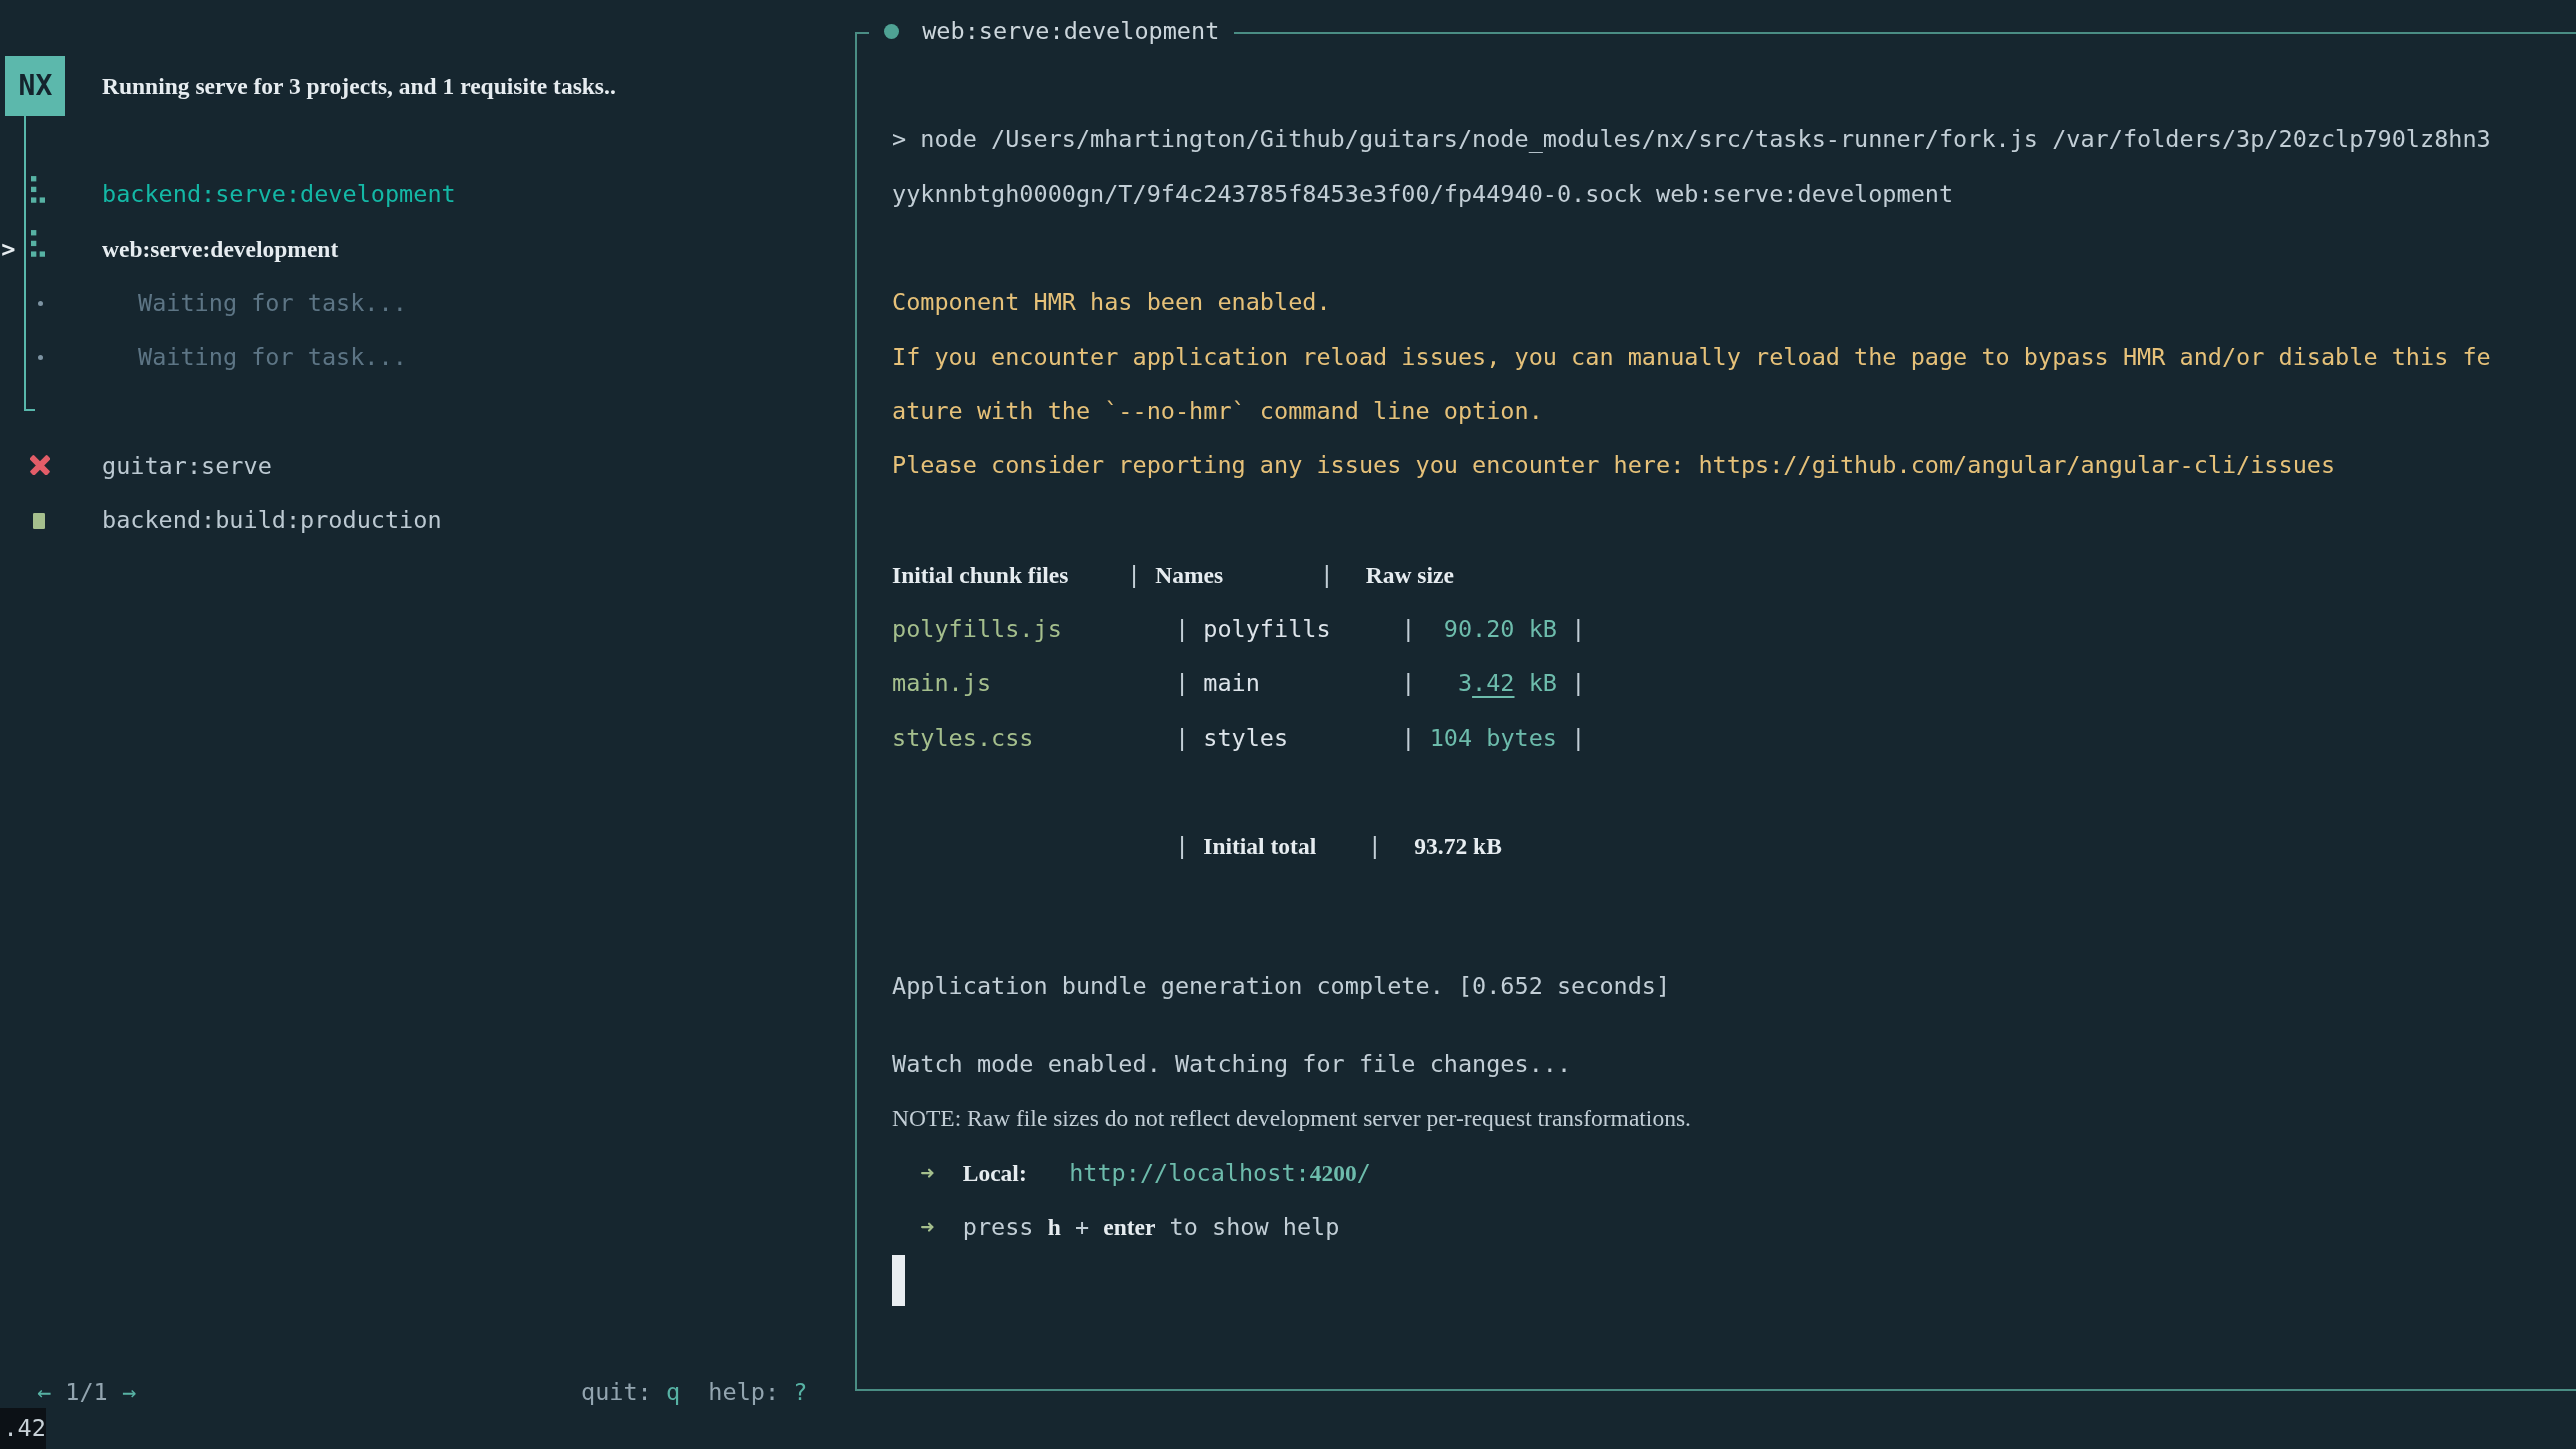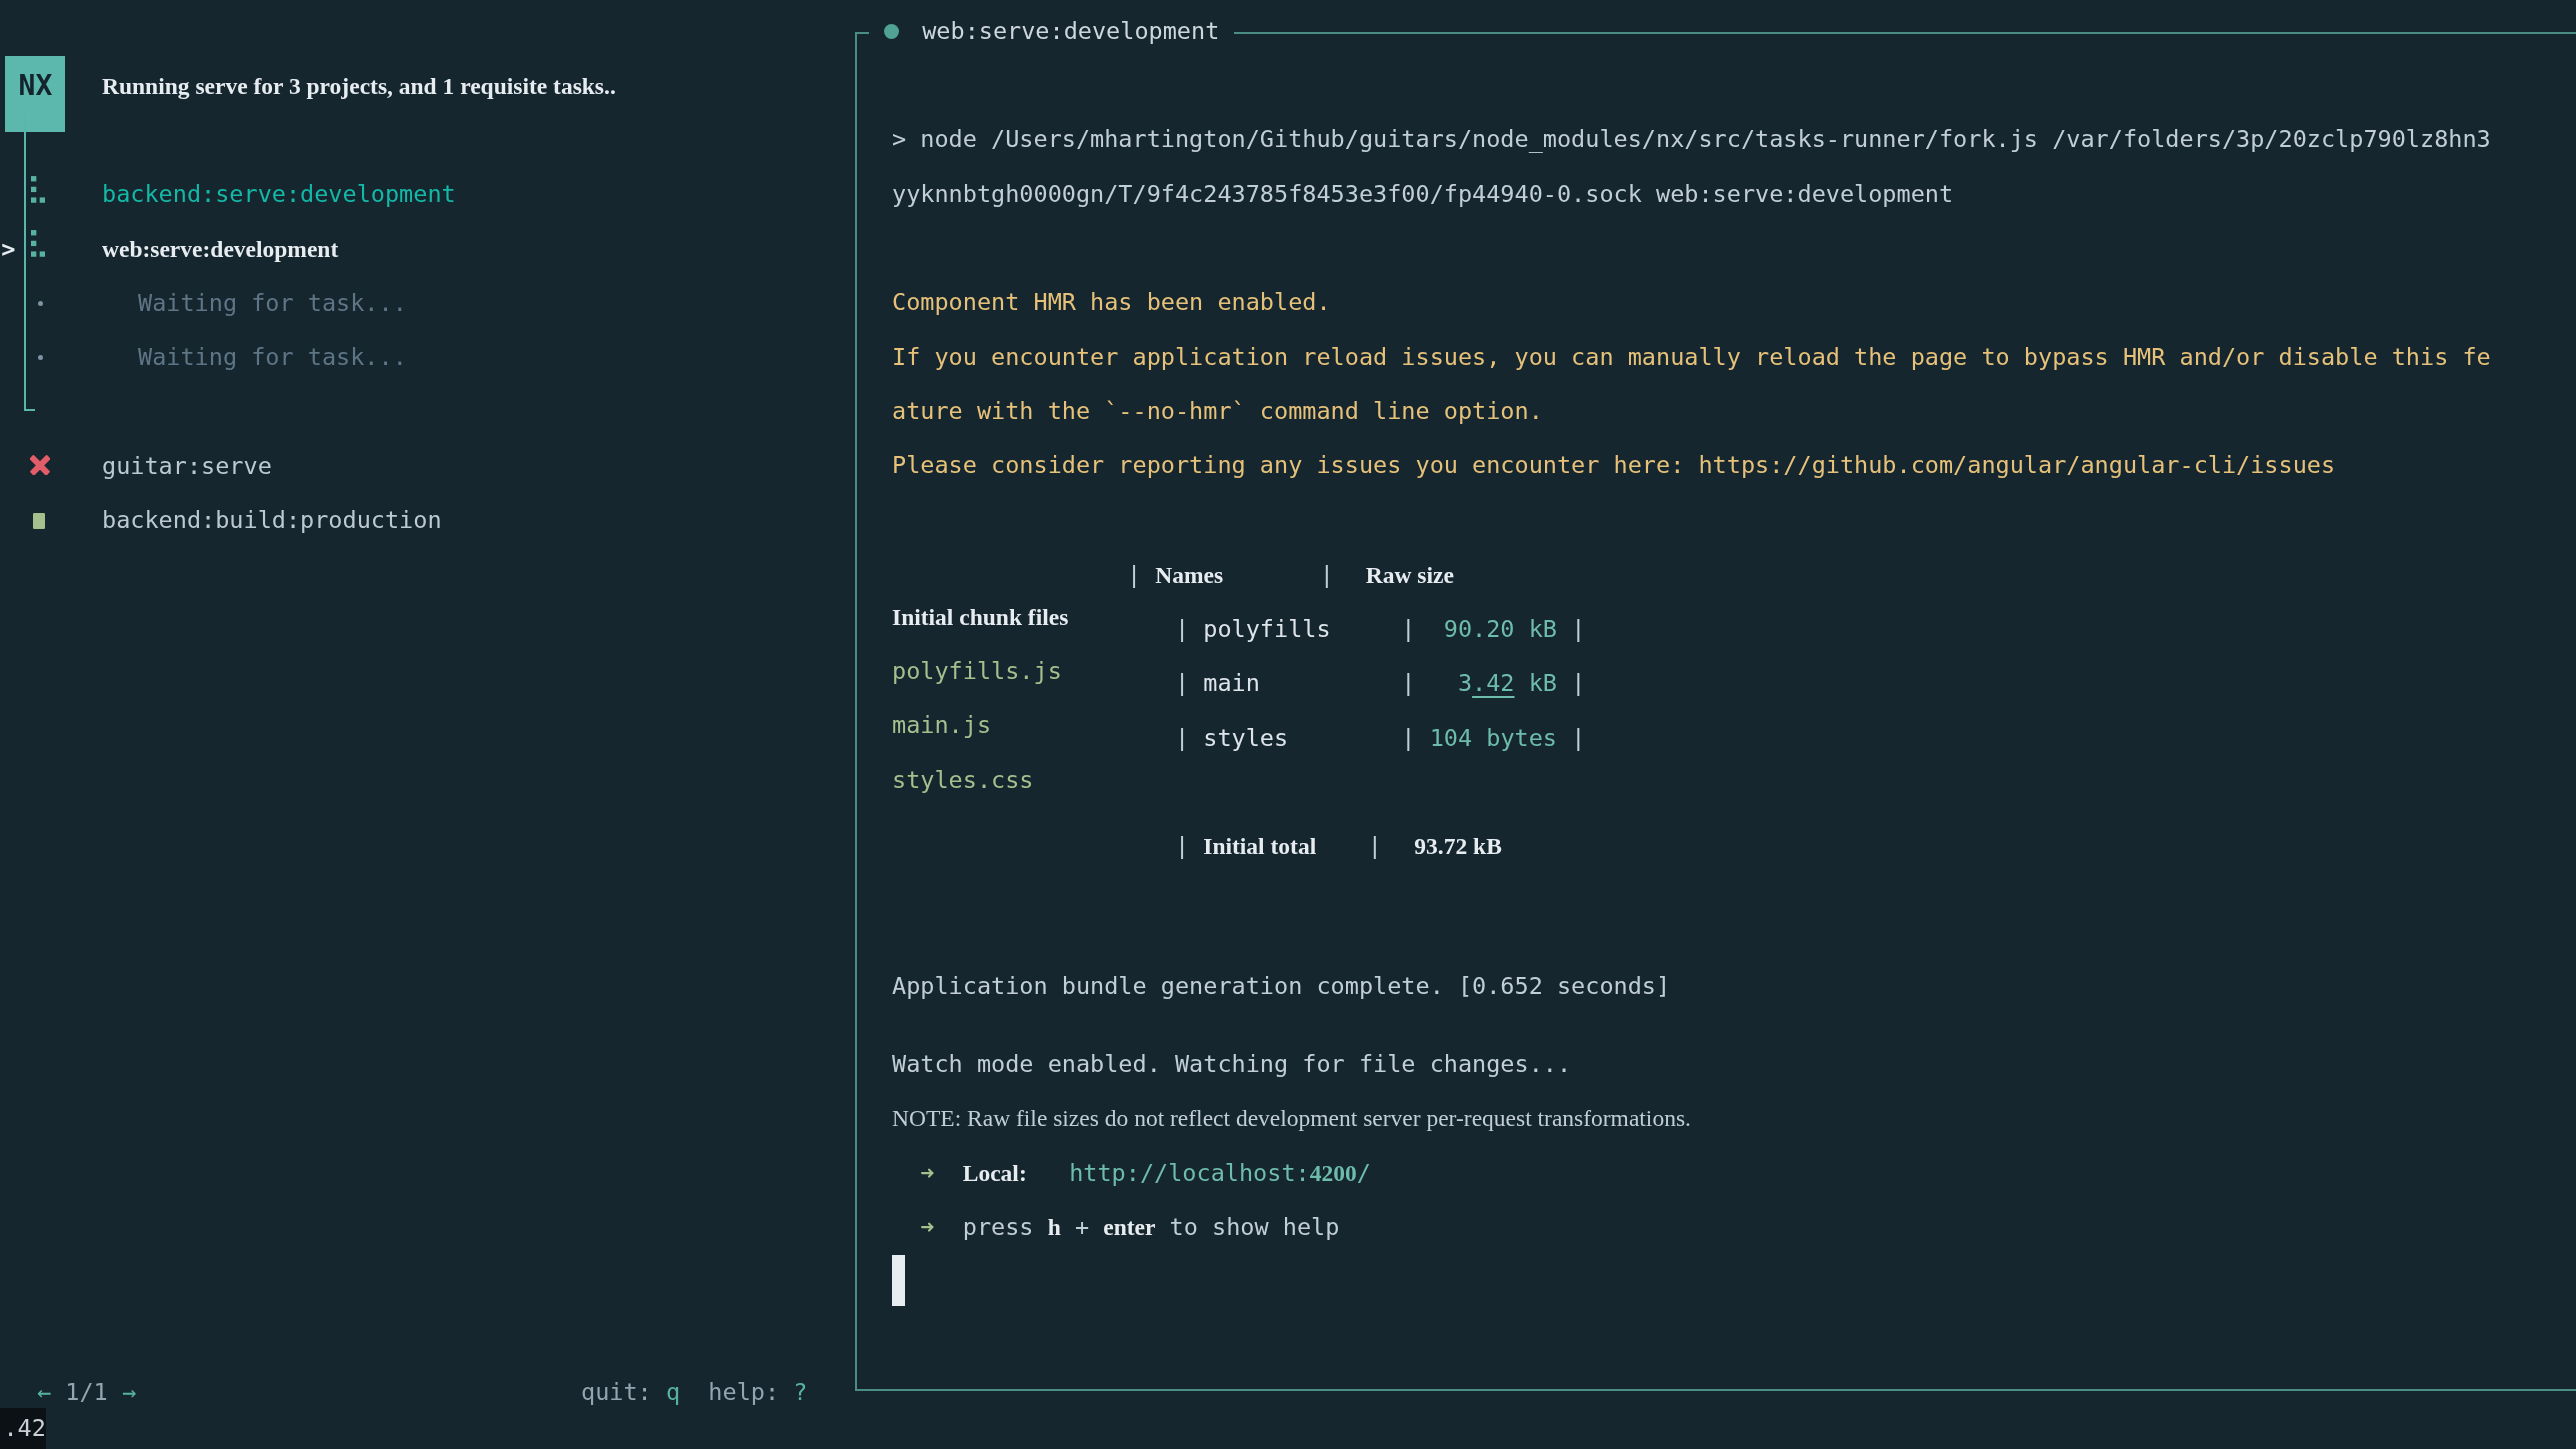--- a/index.html
+++ b/index.html
@@ -11,21 +11,21 @@
   .b   { font-weight:bold;font-family:Liberation Serif, serif; }
   .bright { color:#e6ecf0; }
   .dim    { color:#5d7585;margin-left:36px; }
   .accent { color:#57b2a4; }
   .teal   { color:#6dbcac; }
   .yellow { color:#e6c179; }
   .green  { color:#a5bf8d; }
   .mid    { color:#93a5b0;margin-top:8px; }
 
   
-  .nx-badge { left:5.4px; top:56px; width:60px; height:76px; background:#5cb8ac; color:#14242d;
+  .nx-badge { left:5.4px; top:56px; width:60px; height:60px; background:#5cb8ac; color:#14242d;
               font-weight:bold; font-size:28px; text-align:center; line-height:60px; }
   .tree-v { left:24px; top:114px; width:2px; height:295px; background:#58b7ab; }
   .tree-foot { left:24px; top:409px; width:10.7px; height:2px; background:#58b7ab; }
 
   .spinner-svg { position:absolute; left:31px; }
   .bullet { position:absolute; left:38px; width:5.4px; height:5.4px; border-radius:50%; background:#7d93a2; }
   .cross-svg { position:absolute; left:29.5px; }
   .square-ic { position:absolute; left:33px; width:12px; height:16px; border-radius:1.3px; background:#a5bf8d; }
   .caret { left:1.3px; top:233px; font-weight:bold; color:#e6ecf0; }
 
@@ -33,21 +33,21 @@
   .p-left   { left:855px; top:32px; width:2px; height:1359px; background:#4a8d84; }
   .p-top    { left:855px; top:32px; width:1721px; height:2px; background:#4a8d84; }
   .p-bottom { left:855px; top:1389px; width:1721px; height:2px; background:#4a8d84; }
   .p-title  { left:869px; top:15.4px; height:32px; background:#16262f; padding:0 14.8px;
               display:flex; align-items:center; white-space:pre; color:#ccd6dc; }
   .run-dot  { width:15.4px; height:15.4px; border-radius:50%; background:#4fa294; margin-right:23px; }
 
   
   .trow { display:flex; }
   .trow span { white-space:pre; }
-  .c1 { display:inline-block; width:20ch;margin-top:42px; }
+  .c1 { display:inline-block; width:20ch; }
   .c2 { display:inline-block; width:14ch; }
   .c3 { display:inline-block; width:9ch; text-align:right; }
   .u  { text-decoration:underline; text-underline-offset:4.7px; text-decoration-thickness:2px; }
 
   .cursor { left:892px; top:1255px; width:13.4px; height:51px; background:#e8edf1; }
 
   .corner-box { left:0; top:1408px; width:46px; height:41px; background:#0c1116; color:#c8d1d7;
                 line-height:41px; padding-left:3.4px; white-space:pre; }
 </style>
 </head>

